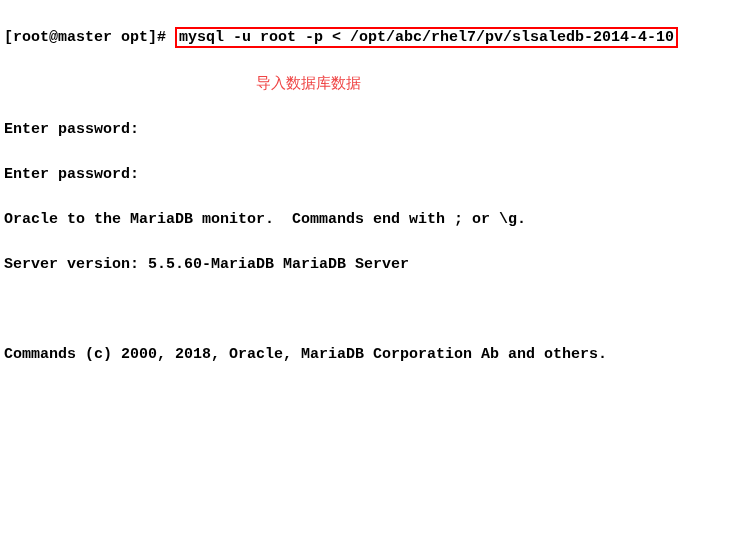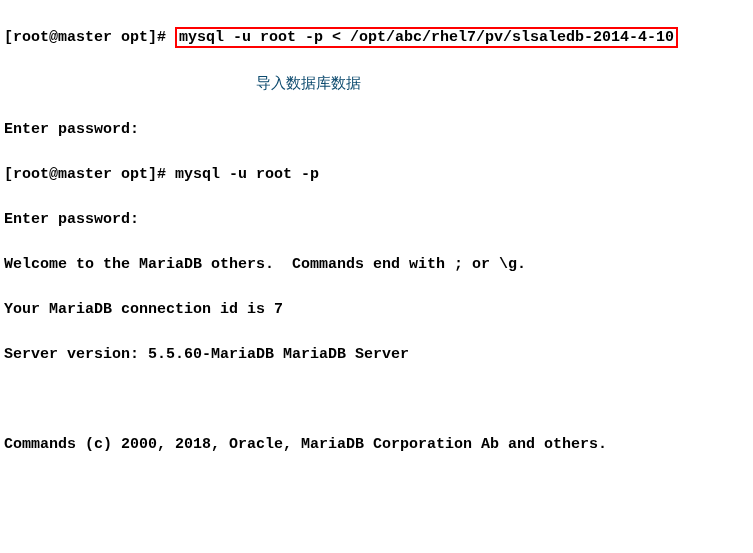--- a/index.html
+++ b/index.html
@@ -15,43 +15,41 @@
     .terminal {
       white-space: pre-wrap;
       word-break: break-all;
     }
     .highlight-red-box {
       border: 2px solid red;
       padding: 0 2px;
       display: inline;
     }
     .annotation-red {
-      color: #0c4a6e;
+      color: #ef4444;
       font-family: "Microsoft YaHei", "SimSun", sans-serif;
       font-weight: normal;
     }
     .line {
       display: block;
     }
     .prompt-part {
       display: inline;
       text-align: right;
     }
   </style>
 </head>
 <body>
 
 <div class="terminal">
 <span class="line"><span class="prompt-part">[root@master opt]# </span><span class="highlight-red-box">mysql -u root -p &lt; /opt/abc/rhel7/pv/slsaledb-2014-4-10</span></span>
 <span class="line">                            <span class="annotation-red">导入数据库数据</span></span>
 <span class="line">Enter password:</span>
-<span class="line"><span class="prompt-part">[root@master opt]# </span><span>mysql -u root -p</span></span>
 <span class="line">Enter password:</span>
-<span class="line">Welcome to the MariaDB others.  Commands end with ; or \g.</span>
-<span class="line">Your MariaDB connection id is 7</span>
+<span class="line">Oracle to the MariaDB monitor.  Commands end with ; or \g.</span>
 <span class="line">Server version: 5.5.60-MariaDB MariaDB Server</span>
 <span class="line"> </span>
 <span class="line">Commands (c) 2000, 2018, Oracle, MariaDB Corporation Ab and others.</span>
 <span class="line"> </span>
 
 
 
 
 
 

